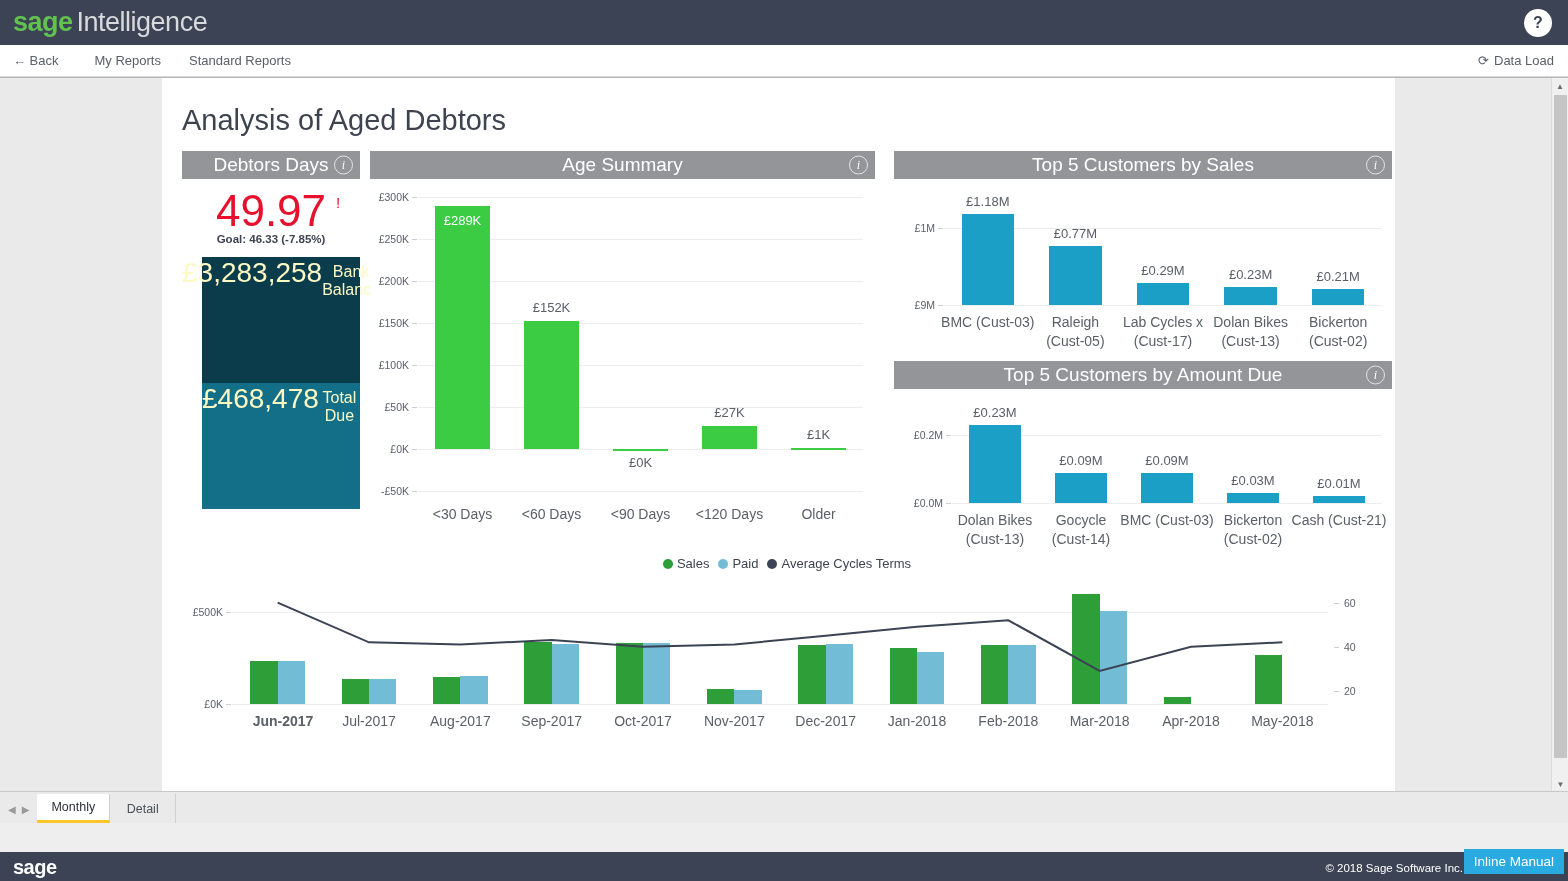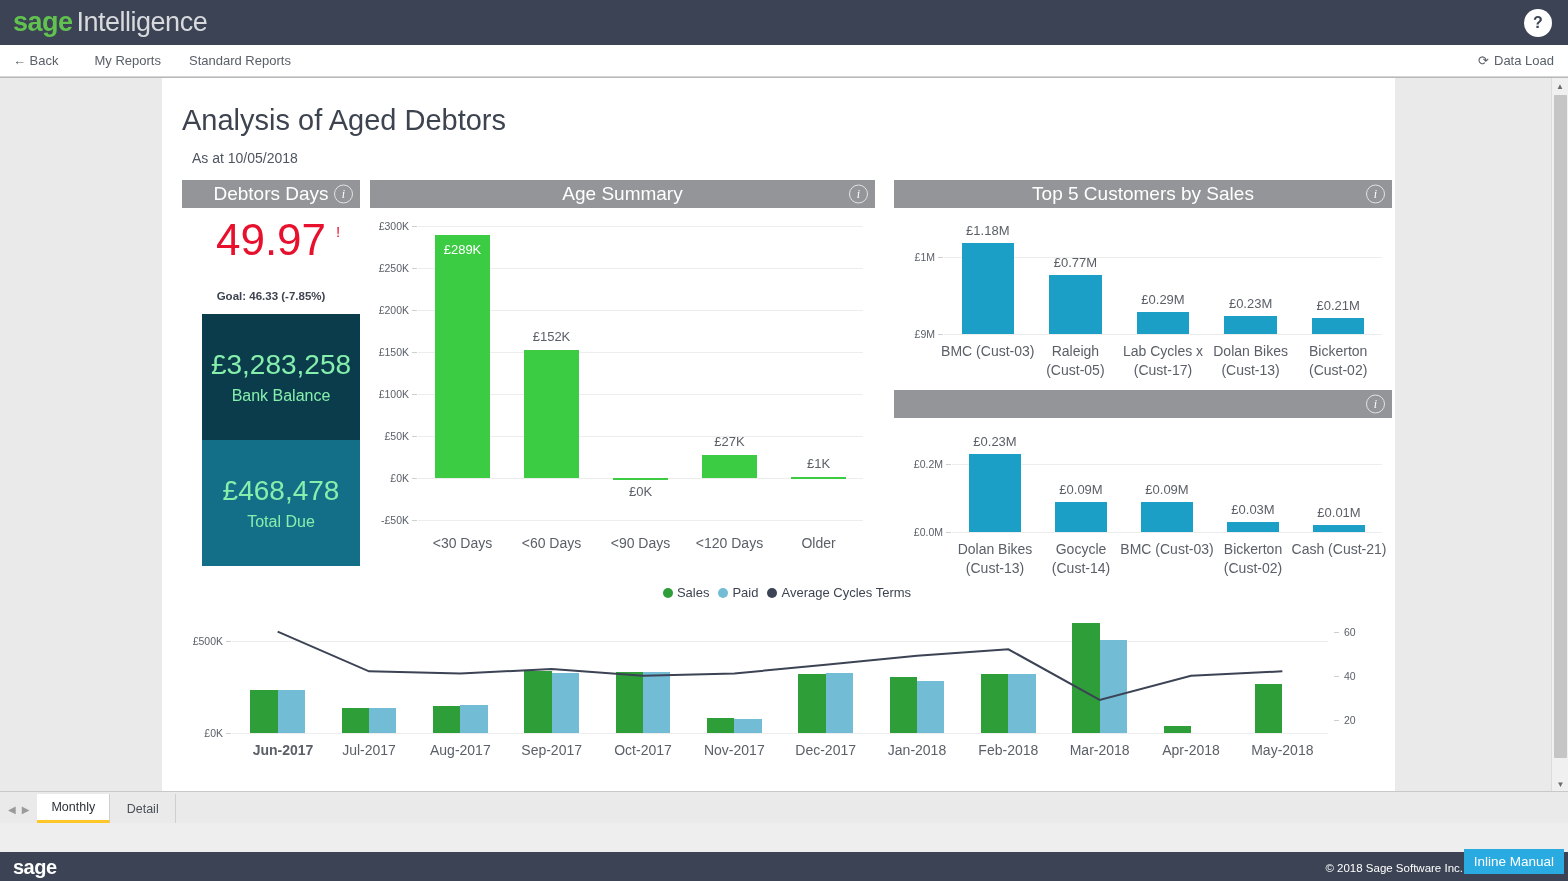--- a/index.html
+++ b/index.html
@@ -96,24 +96,24 @@
   }
   .dd-kpi { text-align: center; padding: 10px 0 0 0; }
   .dd-value {
     font-size: 44px; color: #e8112d; font-weight: 300; line-height: 1;
     display: inline-block; position: relative;
   }
   .dd-bang {
     font-size: 15px; color: #e8112d; position: absolute;
     right: -14px; top: 6px;
   }
-  .dd-goal { font-size: 11.5px; color: #3d4450; font-weight: bold; margin-top: 28px; }
+  .dd-goal { font-size: 11.5px; color: #3d4450; font-weight: bold; margin-top: 0; }
   .tile {
-    color: #86efac; text-align: center;
-    display: flex; flex-direction: column; justify-content: center; margin-left: 20px;
+    color: #fef9c3; text-align: center;
+    display: flex; flex-direction: row; justify-content: center; margin-left: 20px;
   }
   .tile.dark { background: #0a3c4c; height: 126px; }
   .tile.mid  { background: #136e87; height: 126px; }
   .tile .big { font-size: 28px; font-weight: 300; letter-spacing: 0px; }
   .tile .cap { font-size: 16px; font-weight: 300; margin-top: 6px; }
 
   
   .pnl-age { position: absolute; left: 188px; top: 0px; width: 505px; }
   .pnl-sales { position: absolute; left: 712px; top: 0px; width: 498px; }
   .pnl-due   { position: absolute; left: 712px; top: 210px; width: 498px; }
@@ -207,21 +207,20 @@
     <span class="refresh-ico">⟳</span>
     <span>Data Load</span>
   </div>
 </div>
 
 <div class="workarea">
   <div class="canvas">
     <div class="report">
 
       <div class="rpt-title">Analysis of Aged Debtors</div>
-      <div class="rpt-sub">As at 10/05/2018</div>
 
       <div class="grid">
 
         <div class="pnl-debtors">
           <div class="phead">
             <span>Debtors Days</span>
             <span class="info">i</span>
           </div>
           <div class="dd-kpi">
             <div class="dd-value">
@@ -327,20 +326,21 @@
               <div class="bar-lbl" style="left:444.2px;top:89.84615384615385px;">£0.21M</div>
               <div class="xlab" style="left:444.2px;top:134px;">
                 <div>Bickerton</div>
                 <div>(Cust-02)</div>
               </div>
             </div>
         </div>
 
         <div class="pnl-due">
           <div class="phead">
+            <span>Top 5 Customers by Amount Due</span>
             <span class="info">i</span>
           </div>
           <div class="chart" id="chart-due" style="height:158px;">
               <div class="gridline" style="top:46.30769230769231px;left:58px;right:10px;"></div>
               <div class="ytick" style="top:46.30769230769231px;left:52px;"></div>
               <div class="ylab" style="top:46.30769230769231px;left:0px;width:49px;">£0.2M</div>
               <div class="gridline" style="top:114px;left:58px;right:10px;"></div>
               <div class="ytick" style="top:114px;left:52px;"></div>
               <div class="ylab" style="top:114px;left:0px;width:49px;">£0.0M</div>
               <div class="bar" style="left:75.2px;width:51.6px;top:36.15384615384615px;height:77.84615384615384px;background:#1c9fc6;"></div>

